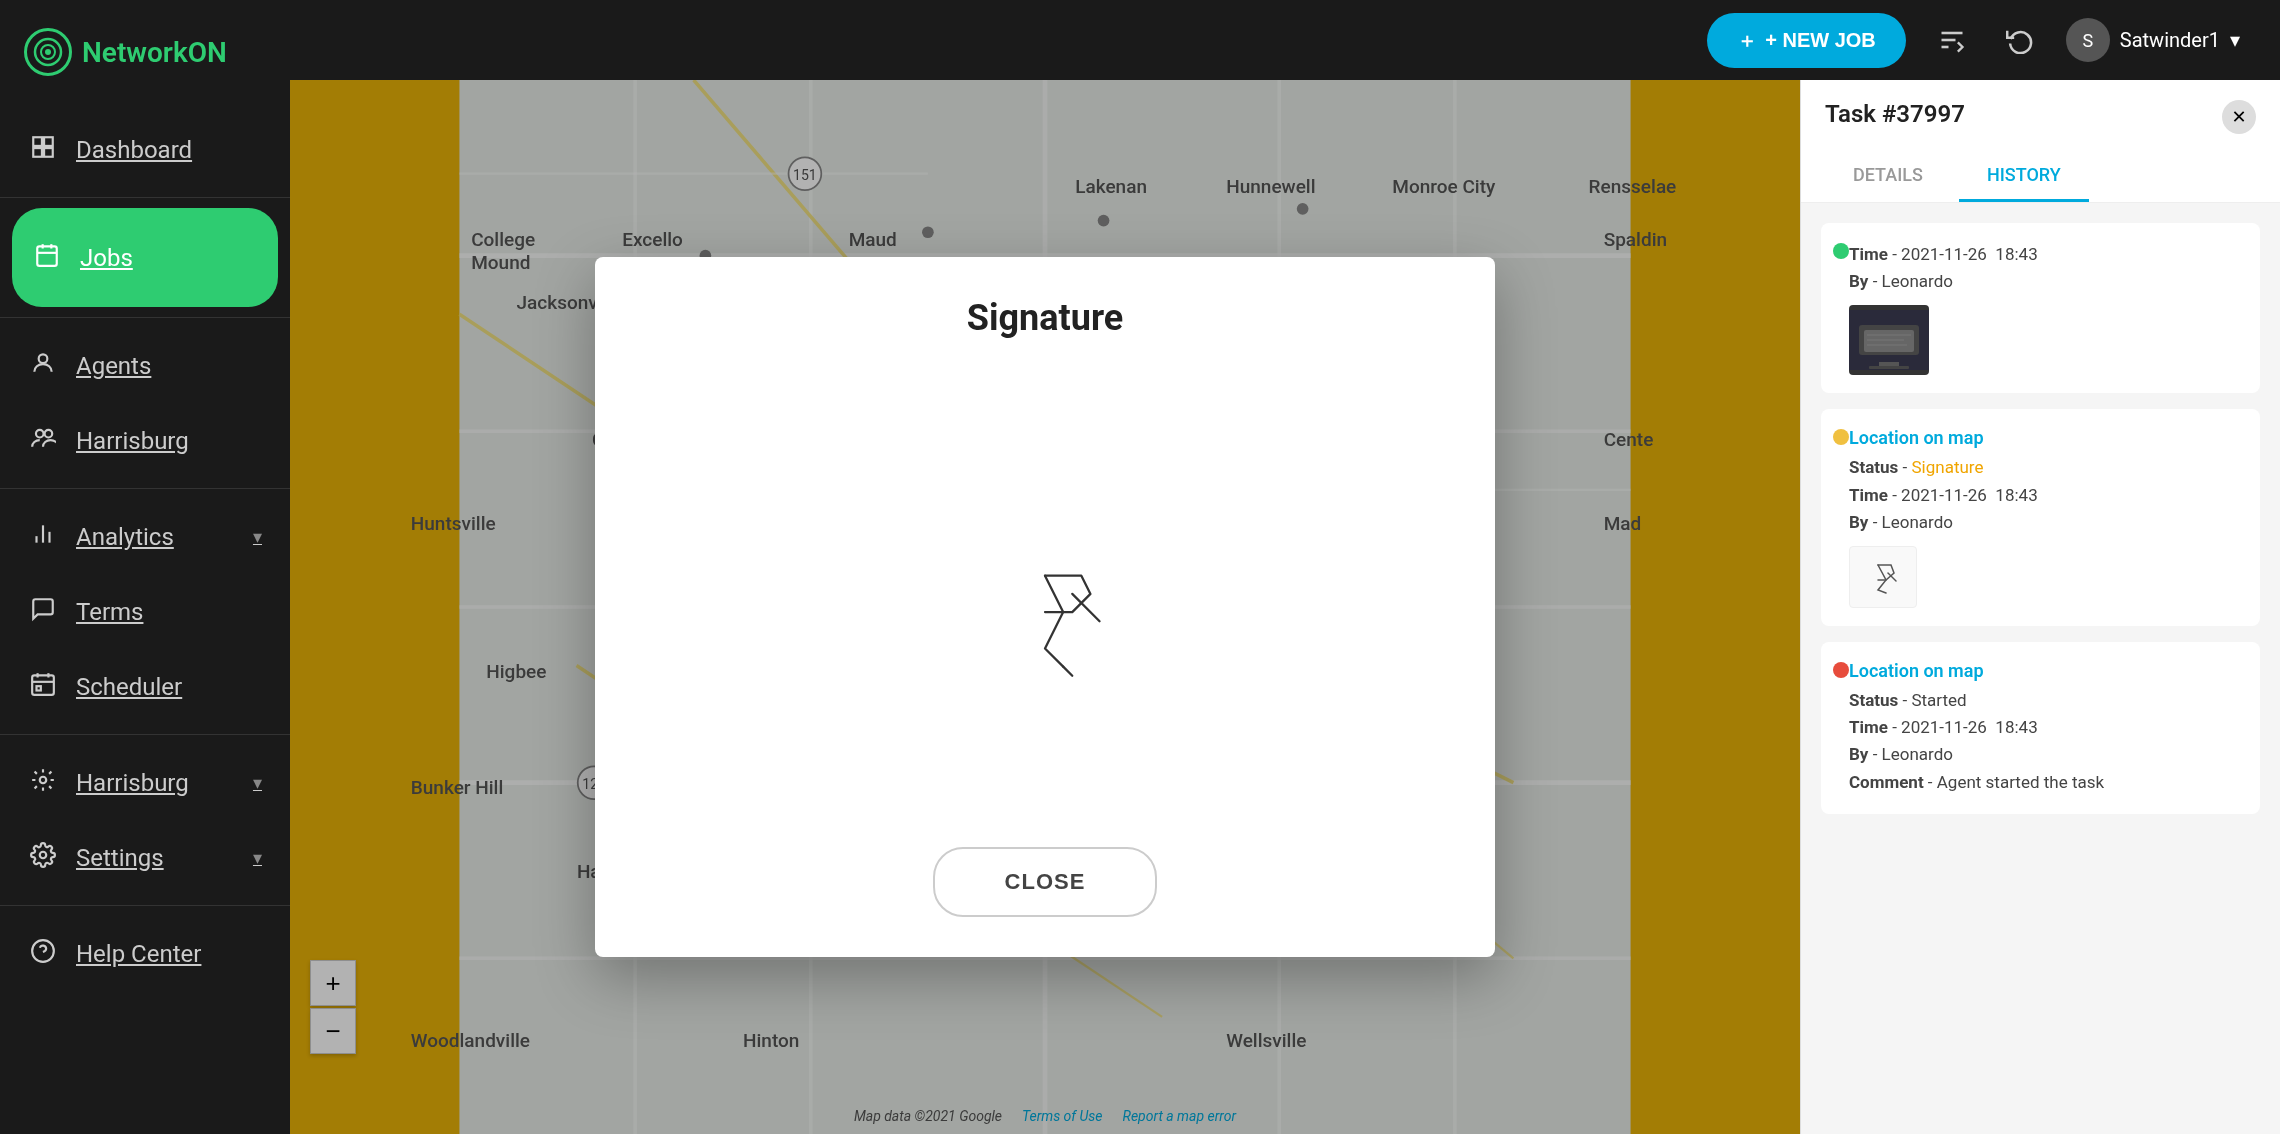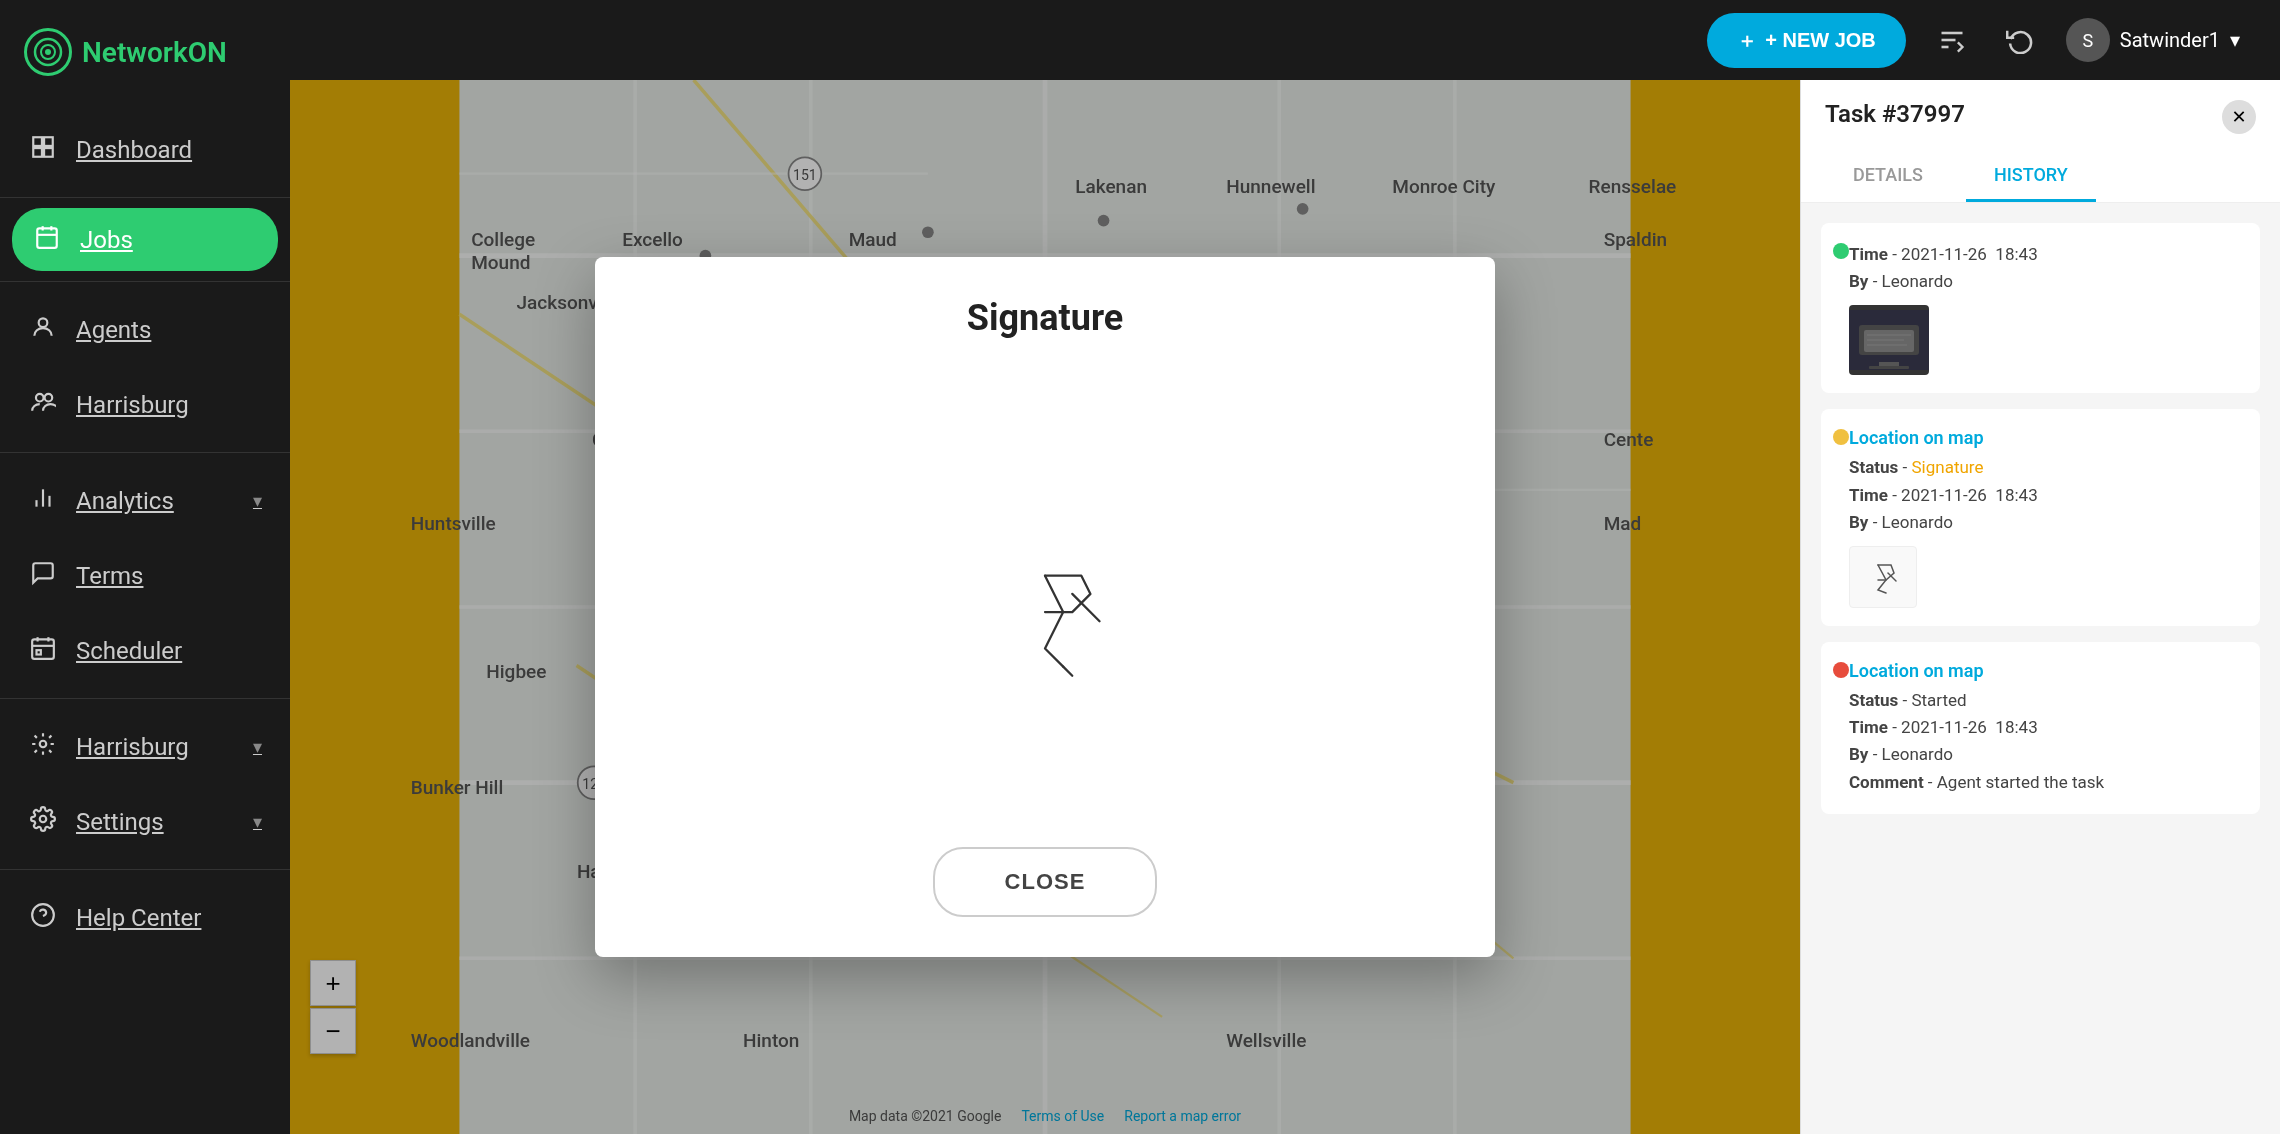--- a/index.html
+++ b/index.html
@@ -35,21 +35,21 @@
     .nav-item {
       display: flex; align-items: center; gap: 18px;
       padding: 22px 28px;
       color: #ccc;
       font-size: 24px;
       cursor: pointer;
       border-radius: 0;
       transition: background 0.2s;
       text-decoration: underline;
     }
-    .nav-item.active { background: #2ecc71; color: #fff; border-radius: 30px; margin: 0 12px; padding: 16px 20px; }
+    .nav-item.active { background: #2ecc71; color: #fff; border-radius: 30px; margin: 0 12px; padding: 34px 20px; }
     .nav-item .nav-icon { width: 30px; text-align: center; font-size: 22px; }
     .nav-item .nav-label { flex: 1; }
     .nav-item .nav-arrow { font-size: 18px; color: #888; }
     .nav-divider { border: none; border-top: 1px solid #333; margin: 10px 0; }
 
     
     #main {
       flex: 1;
       display: flex;
       flex-direction: column;
@@ -134,21 +134,21 @@
       border: 1px solid #ccc;
       font-size: 26px;
       cursor: pointer;
       display: flex; align-items: center; justify-content: center;
       box-shadow: 0 2px 4px rgba(0,0,0,0.2);
     }
     .map-footer {
       position: absolute; bottom: 10px; left: 50%;
       transform: translateX(-50%);
       font-size: 14px; color: #555;
-      display: flex; gap: 20px;
+      display: flex; gap: 20px; font-style: italic;
     }
 
     
     #task-panel {
       width: 480px;
       background: #f5f5f5;
       border-left: 1px solid #ddd;
       display: flex;
       flex-direction: column;
       overflow-y: auto;
@@ -162,21 +162,21 @@
       display: flex; align-items: flex-start; justify-content: space-between;
       margin-bottom: 16px;
     }
     .task-title { font-size: 24px; font-weight: 600; color: #222; }
     .task-close-btn {
       width: 34px; height: 34px; border-radius: 50%;
       background: #ddd; border: none; cursor: pointer;
       font-size: 18px; display: flex; align-items: center; justify-content: center;
     }
     .task-tabs {
-      display: flex; gap: 15px;
+      display: flex; gap: 8px;
     }
     .task-tab {
       padding: 14px 28px;
       font-size: 18px;
       color: #999;
       cursor: pointer;
       border-bottom: 3px solid transparent;
       font-weight: 500;
     }
     .task-tab.active {

